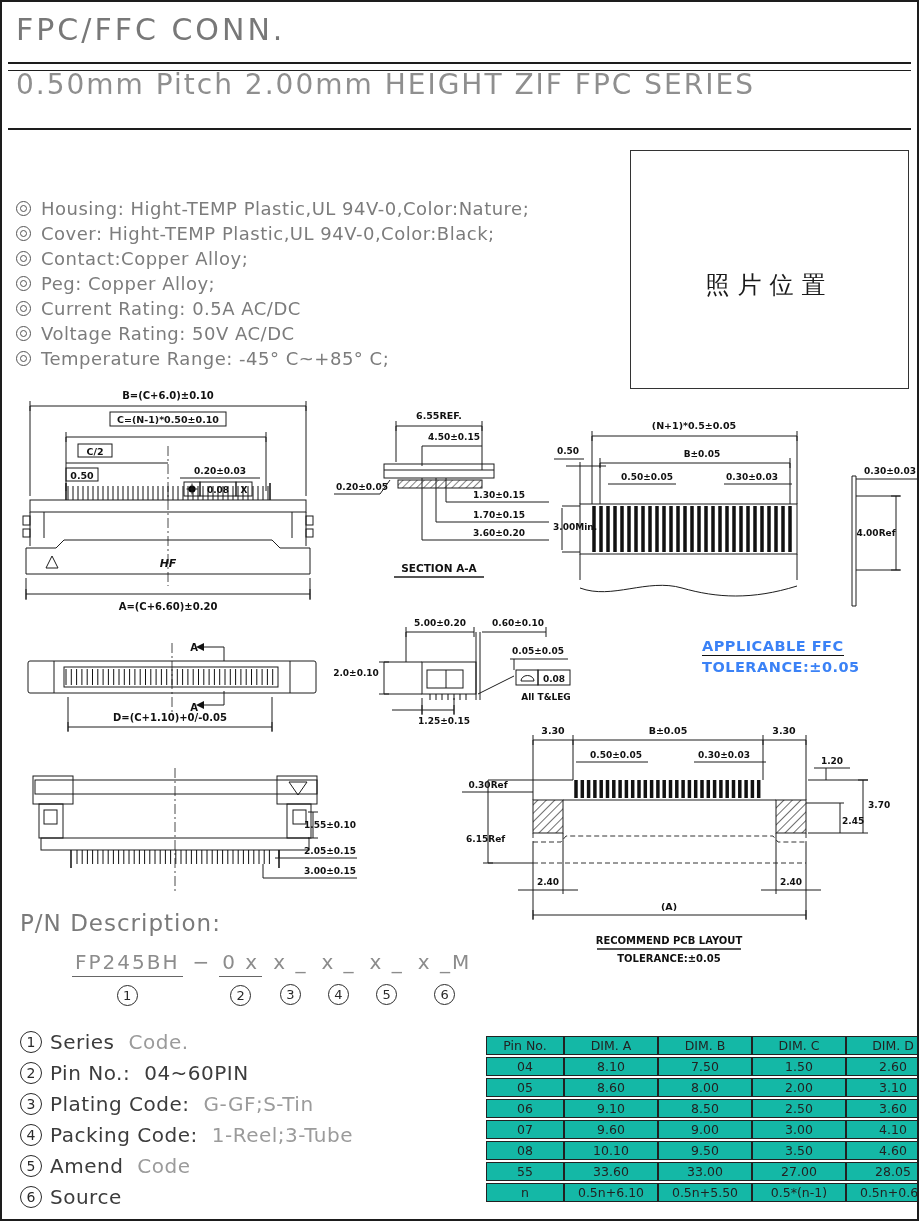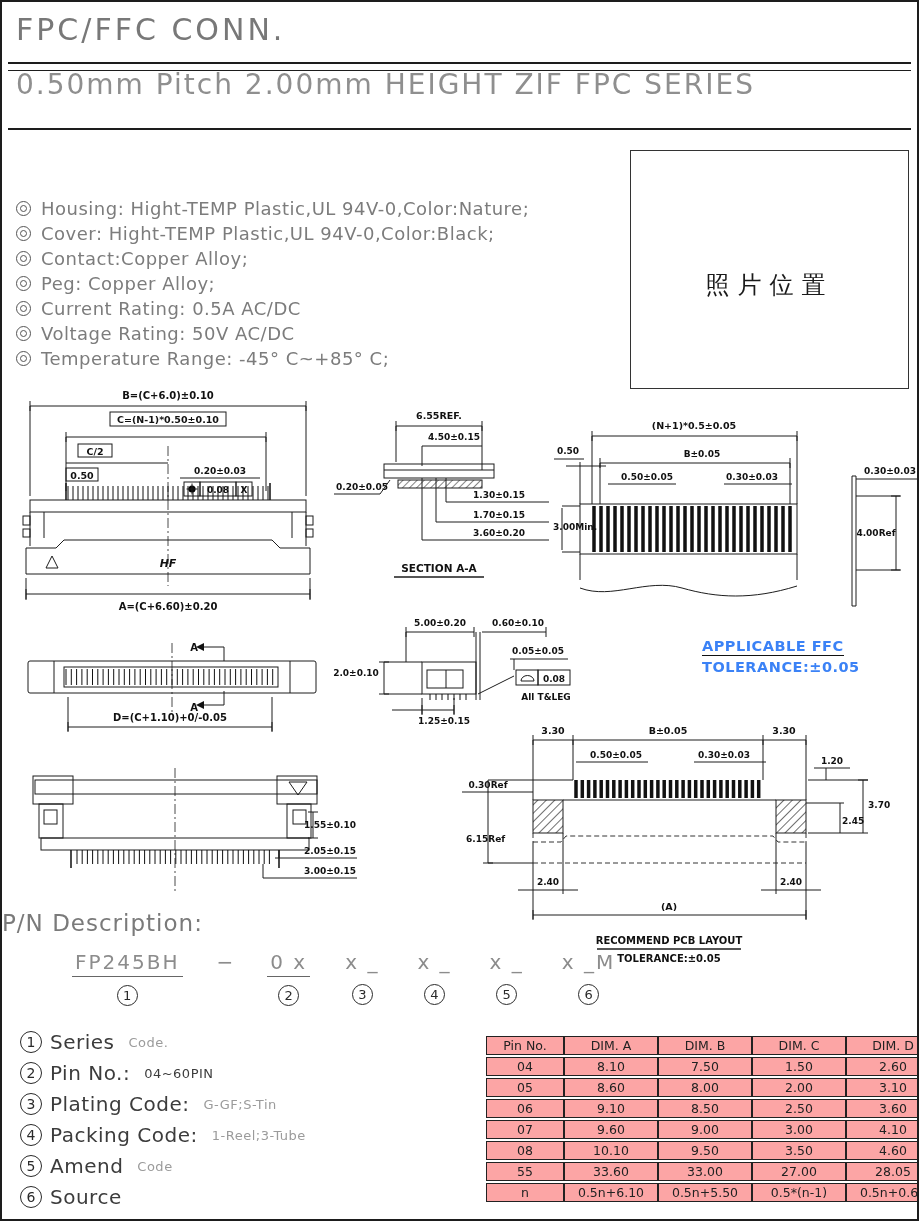--- a/index.html
+++ b/index.html
@@ -26,39 +26,39 @@
   svg .cl{stroke-dasharray:10 3 2 3;stroke-width:.8;}
   svg .dash{stroke-dasharray:5 3;stroke-width:.9;}
   svg .thick{stroke-width:1.6;}
   svg .arrow{fill:#111;stroke:none;}
   
   .note{font-size:14.5px;font-weight:bold;color:#3b82f6;letter-spacing:.5px;}
   .note .l1{border-bottom:1.5px solid #111;padding-bottom:1px;display:inline-block;}
   .note .l2{margin-top:3px;}
   
   .pn-heading{font-size:23px;color:#7a7a7a;letter-spacing:1px;font-weight:normal;margin:0;}
-  .pn-row{display:flex;align-items:flex-start;gap:32px;}
+  .pn-row{display:flex;align-items:flex-start;gap:8px;}
   .pn-seg{display:flex;flex-direction:column;align-items:center;gap:8px;}
   .pn-seg-text{font-size:20px;color:#8c8c8c;letter-spacing:2px;padding:0 3px;white-space:pre;height:26px;}
   .pn-seg-text.u{border-bottom:1.6px solid #666;}
   .pn-dash{font-size:20px;color:#8c8c8c;margin:0 2px;height:26px;}
   .circle-num{width:21px;height:21px;border:1.5px solid #2a2a2a;border-radius:50%;
     display:inline-flex;align-items:center;justify-content:center;
     font-size:13px;color:#2a2a2a;flex:none;box-sizing:border-box;}
   .circle-num.lg{width:22px;height:22px;font-size:14px;margin-right:8px;}
   
   .legend{list-style:none;margin:0;padding:0;}
   .legend li{display:flex;align-items:center;margin-bottom:7px;}
   .legend-label{font-size:20px;color:#3c3c3c;letter-spacing:.5px;margin-right:14px;white-space:nowrap;}
-  .legend-value{font-size:13px;color:#3c3c3c;letter-spacing:.5px;white-space:nowrap;}
+  .legend-value{font-size:20px;color:#3c3c3c;letter-spacing:.5px;white-space:nowrap;}
   .legend-value.muted{color:#9b9b9b;}
   
   .dim-table{border-collapse:separate;border-spacing:0 2px;}
   .dim-table th,.dim-table td{border:1px solid #222;text-align:center;font-size:12.5px;
-    color:#222;padding:1px 6px;height:15px;font-weight:normal;background:#fca5a5;}
+    color:#222;padding:1px 6px;height:15px;font-weight:normal;background:#14b8a6;}
   .dim-table th:first-child,.dim-table td:first-child{min-width:64px;}
   .dim-table th,.dim-table td{min-width:80px;}
 </style>
 </head>
 <body>
 
 <div class="sheet">
 
   <h1 class="abs page-title" style="left:14px;top:10px;">FPC/FFC CONN.</h1>
   <div class="rule" style="top:60px;height:2px;"></div>
@@ -578,21 +578,21 @@
       <line x1="348" y1="176" x2="348" y2="201"></line>
     <line x1="75" y1="197" x2="348" y2="197"></line>
       <line x1="75" y1="192" x2="75" y2="202"></line>
       <line x1="348" y1="192" x2="348" y2="202"></line>
     <text x="211" y="192" font-size="9.5" text-anchor="middle">(A)</text>
     <text x="211" y="226" font-size="10" text-anchor="middle">RECOMMEND PCB LAYOUT</text>
     <line x1="139" y1="231" x2="283" y2="231" class="thick"></line>
     <text x="211" y="244" font-size="10" text-anchor="middle">TOLERANCE:±0.05</text>
   </svg>
 
-  <h3 class="abs pn-heading" style="left:0;top:908px;">P/N Description:</h3>
+  <h3 class="abs pn-heading" style="left:18px;top:908px;">P/N Description:</h3>
   <div class="abs pn-row" style="left:70px;top:948px;">
       <div class="pn-seg">
         <div class="pn-seg-text u">FP245BH</div>
         <div class="circle-num">1</div>
       </div>
       <div class="pn-dash">−</div>
       <div class="pn-seg">
         <div class="pn-seg-text u">0 x</div>
         <div class="circle-num">2</div>
       </div>

